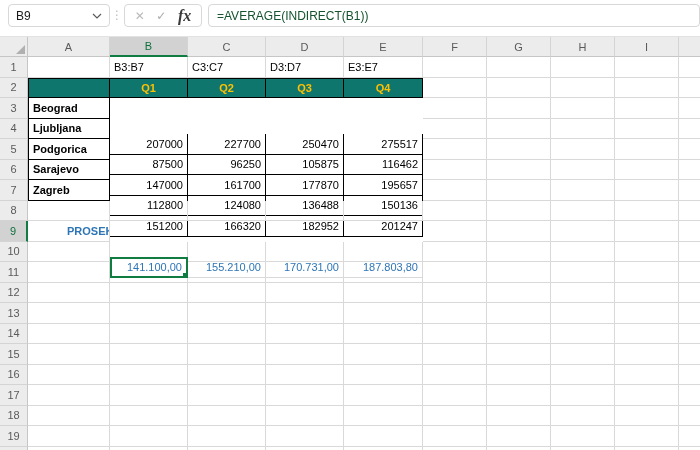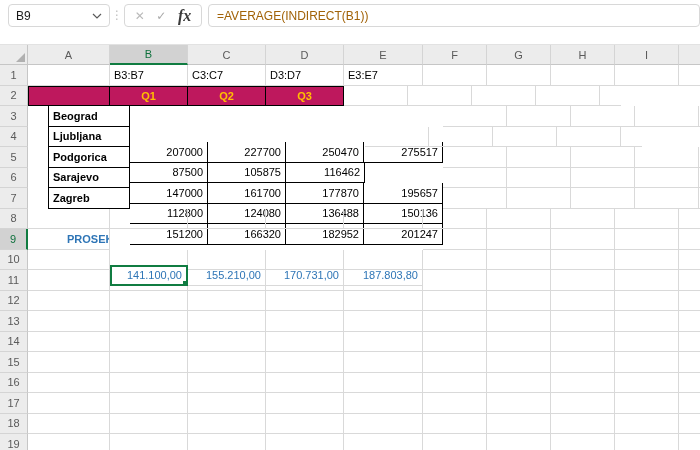--- a/index.html
+++ b/index.html
@@ -1,33 +1,33 @@
 <!DOCTYPE html>
 <html><head>
 <meta charset="utf-8">
 <style>
   html,body{margin:0;padding:0;}
   body{width:700px;height:450px;overflow:hidden;background:#fff;
        font-family:"Liberation Sans","DejaVu Sans",sans-serif;-webkit-font-smoothing:antialiased;}
   .app{width:700px;height:450px;position:relative;background:#fff;}
 
   
-  .toolbar{height:44px;display:flex;align-items:flex-start;padding:4px 0 0 8px;box-sizing:border-box;background:#fff;}
+  .toolbar{height:36px;display:flex;align-items:flex-start;padding:4px 0 0 8px;box-sizing:border-box;background:#fff;}
   .namebox{width:102px;height:23px;border:1px solid #d8d8d8;border-radius:4px;background:#fff;
            display:flex;align-items:center;justify-content:space-between;padding:0 7px;box-sizing:border-box;}
   .namebox .nb-val{font-size:12px;color:#1a1a1a;}
   .sep-dots{width:14px;text-align:center;color:#c0c0c0;font-size:12px;line-height:23px;user-select:none;}
   .fxgroup{width:78px;height:23px;border:1px solid #d8d8d8;border-radius:4px;background:#fff;
            display:flex;align-items:center;justify-content:space-around;padding:0 4px;box-sizing:border-box;margin-right:6px;}
   .icon-x{color:#b9b9b9;font-size:12px;}
   .icon-check{color:#a9a9a9;font-size:12px;}
   .icon-fx{font-family:"Liberation Serif","DejaVu Serif",serif;font-style:italic;font-weight:600;font-size:16px;color:#3b3b3b;}
   .formulabox{flex:1;height:23px;border:1px solid #d8d8d8;border-radius:4px;background:#fff;
               display:flex;align-items:center;box-sizing:border-box;margin-right:0;}
-  .formulabox input{border:none;outline:none;width:100%;height:100%;font-size:12px;color:#a16207;
+  .formulabox input{border:none;outline:none;width:100%;height:100%;font-size:12px;color:#14532d;
                     font-family:"Liberation Sans","DejaVu Sans",sans-serif;padding:0 8px;background:transparent;}
 
   
   .headrow{display:flex;height:21px;border-top:1px solid #e2e2e2;box-sizing:border-box;}
   .corner{flex:0 0 28px;background:#ececec;border-right:1px solid #c6c6c6;border-bottom:1px solid #c6c6c6;
           box-sizing:border-box;position:relative;}
   .corner svg{position:absolute;right:2px;bottom:2px;}
   .colhead{background:#ececec;color:#5a5a5a;font-size:11px;display:flex;align-items:center;justify-content:center;
            border-right:1px solid #d4d4d4;border-bottom:1px solid #c6c6c6;box-sizing:border-box;}
   .colhead.active{background:#d2d2d2;color:#0e703c;border-bottom:2px solid #107C41;}
@@ -37,22 +37,22 @@
            justify-content:center;border-right:1px solid #c6c6c6;border-bottom:1px solid #d4d4d4;box-sizing:border-box;}
   .rowhead.active{background:#d2d2d2;color:#0e703c;border-right:2px solid #107C41;}
   .cell{height:100%;box-sizing:border-box;border-right:1px solid #d9d9d9;border-bottom:1px solid #d9d9d9;
         font-size:11px;color:#000;display:flex;align-items:center;padding:0 4px;white-space:nowrap;overflow:hidden;}
   .cA{flex:0 0 82px;} .cB{flex:0 0 78px;} .cC{flex:0 0 78px;} .cD{flex:0 0 78px;} .cE{flex:0 0 79px;}
   .cF,.cG,.cH,.cI{flex:0 0 64px;} .cJ{flex:0 0 21px;border-right:none;}
   .num{justify-content:flex-end;margin-top:36px;}
   .tb{border-right:1px solid #000;border-bottom:1px solid #000;}
   .tbl{border-left:1px solid #000;}
   .tbt{border-top:1px solid #000;}
-  .qhead{background:#be185d;color:#FFC000;font-weight:bold;justify-content:center;}
-  .city{font-weight:bold;margin-left:20px;}
+  .qhead{background:#0f766e;color:#FFC000;font-weight:bold;justify-content:center;}
+  .city{font-weight:bold;}
   .blue{color:#2E75B6;}
   .bluebold{color:#2E75B6;font-weight:bold;padding-left:39px;}
   .sel{border:2px solid #107C41;position:relative;background:#fff;z-index:2;padding-left:24px;}
   .sel::after{content:'';position:absolute;right:-3px;bottom:-3px;width:5px;height:5px;background:#107C41;
               border:1px solid #fff;box-sizing:content-box;}
 </style>
 </head>
 <body>
 
 <div class="app">
@@ -110,20 +110,21 @@
         <div class="cell cI"></div>
         <div class="cell cJ"></div>
       </div>
 
     <div class="row">
       <div class="rowhead">2</div>
       <div class="cell cA qhead tb tbl tbt"></div>
       <div class="cell cB qhead tb tbt">Q1</div>
       <div class="cell cC qhead tb tbt">Q2</div>
       <div class="cell cD qhead tb tbt">Q3</div>
+      <div class="cell cE qhead tb tbt">Q4</div>
     <div class="cell cF"></div>
         <div class="cell cG"></div>
         <div class="cell cH"></div>
         <div class="cell cI"></div>
         <div class="cell cJ"></div>
       </div>
 
     <div class="row">
       <div class="rowhead">3</div>
       <div class="cell cA tb tbl city">Beograd</div>
@@ -135,20 +136,21 @@
         <div class="cell cG"></div>
         <div class="cell cH"></div>
         <div class="cell cI"></div>
         <div class="cell cJ"></div>
       </div>
 
     <div class="row">
       <div class="rowhead">4</div>
       <div class="cell cA tb tbl city">Ljubljana</div>
       <div class="cell cB tb num">87500</div>
+      <div class="cell cC tb num">96250</div>
       <div class="cell cD tb num">105875</div>
       <div class="cell cE tb num">116462</div>
     <div class="cell cF"></div>
         <div class="cell cG"></div>
         <div class="cell cH"></div>
         <div class="cell cI"></div>
         <div class="cell cJ"></div>
       </div>
 
     <div class="row">

